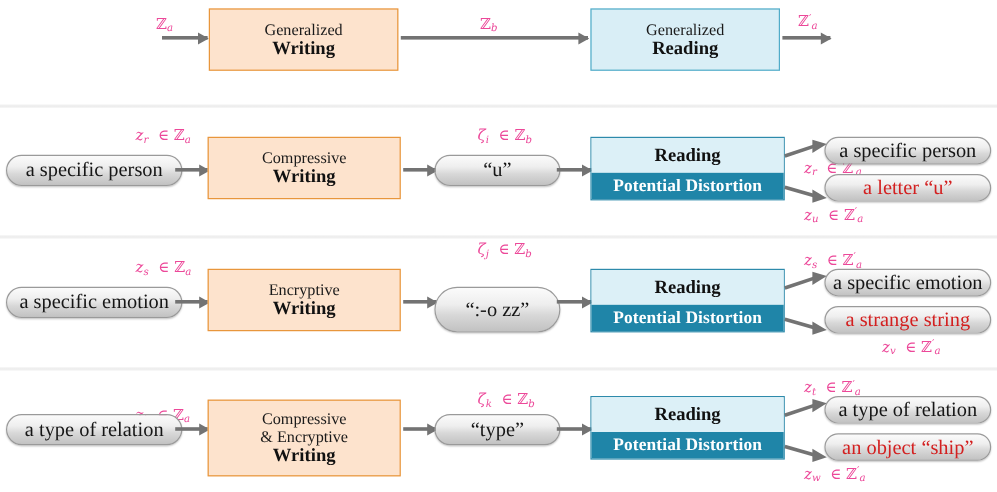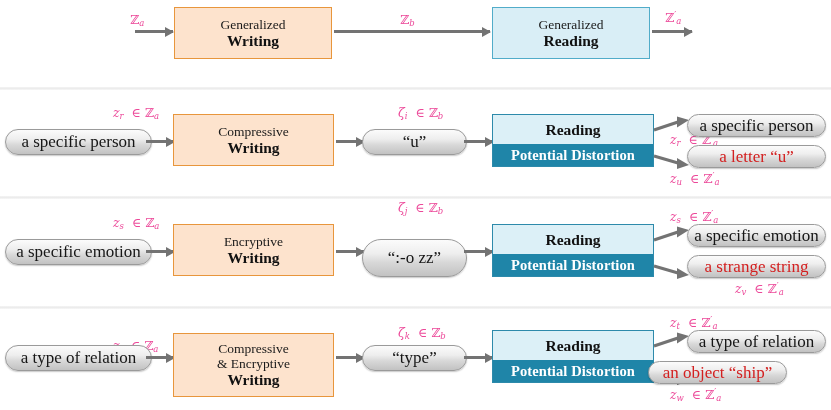--- a/index.html
+++ b/index.html
@@ -246,21 +246,21 @@
     <polygon points="37,57 25,50 25,61" fill="#737373"></polygon>
   </svg>
 
   <div class="math" style="left:670px;top:315px;text-align:center;">
     <i>z</i><sub>t</sub>
     &nbsp;∈&nbsp;<span class="bb">ℤ</span><sup>′</sup><sub>a</sub>
   </div>
   <div class="pill" style="left:687px;top:330px;width:139px;height:23px;">
     <span>a type of relation</span>
   </div>
-  <div class="pill red" style="left:648px;top:361px;width:139px;height:23px;">
+  <div class="pill red" style="left:687px;top:361px;width:139px;height:23px;">
     <span>an object “ship”</span>
   </div>
   <div class="math" style="left:670px;top:387px;">
     <i>z</i><sub>w</sub>
     &nbsp;∈&nbsp;<span class="bb">ℤ</span><sup>′</sup><sub>a</sub>
   </div>
 
 </div>
 
 </body></html>

